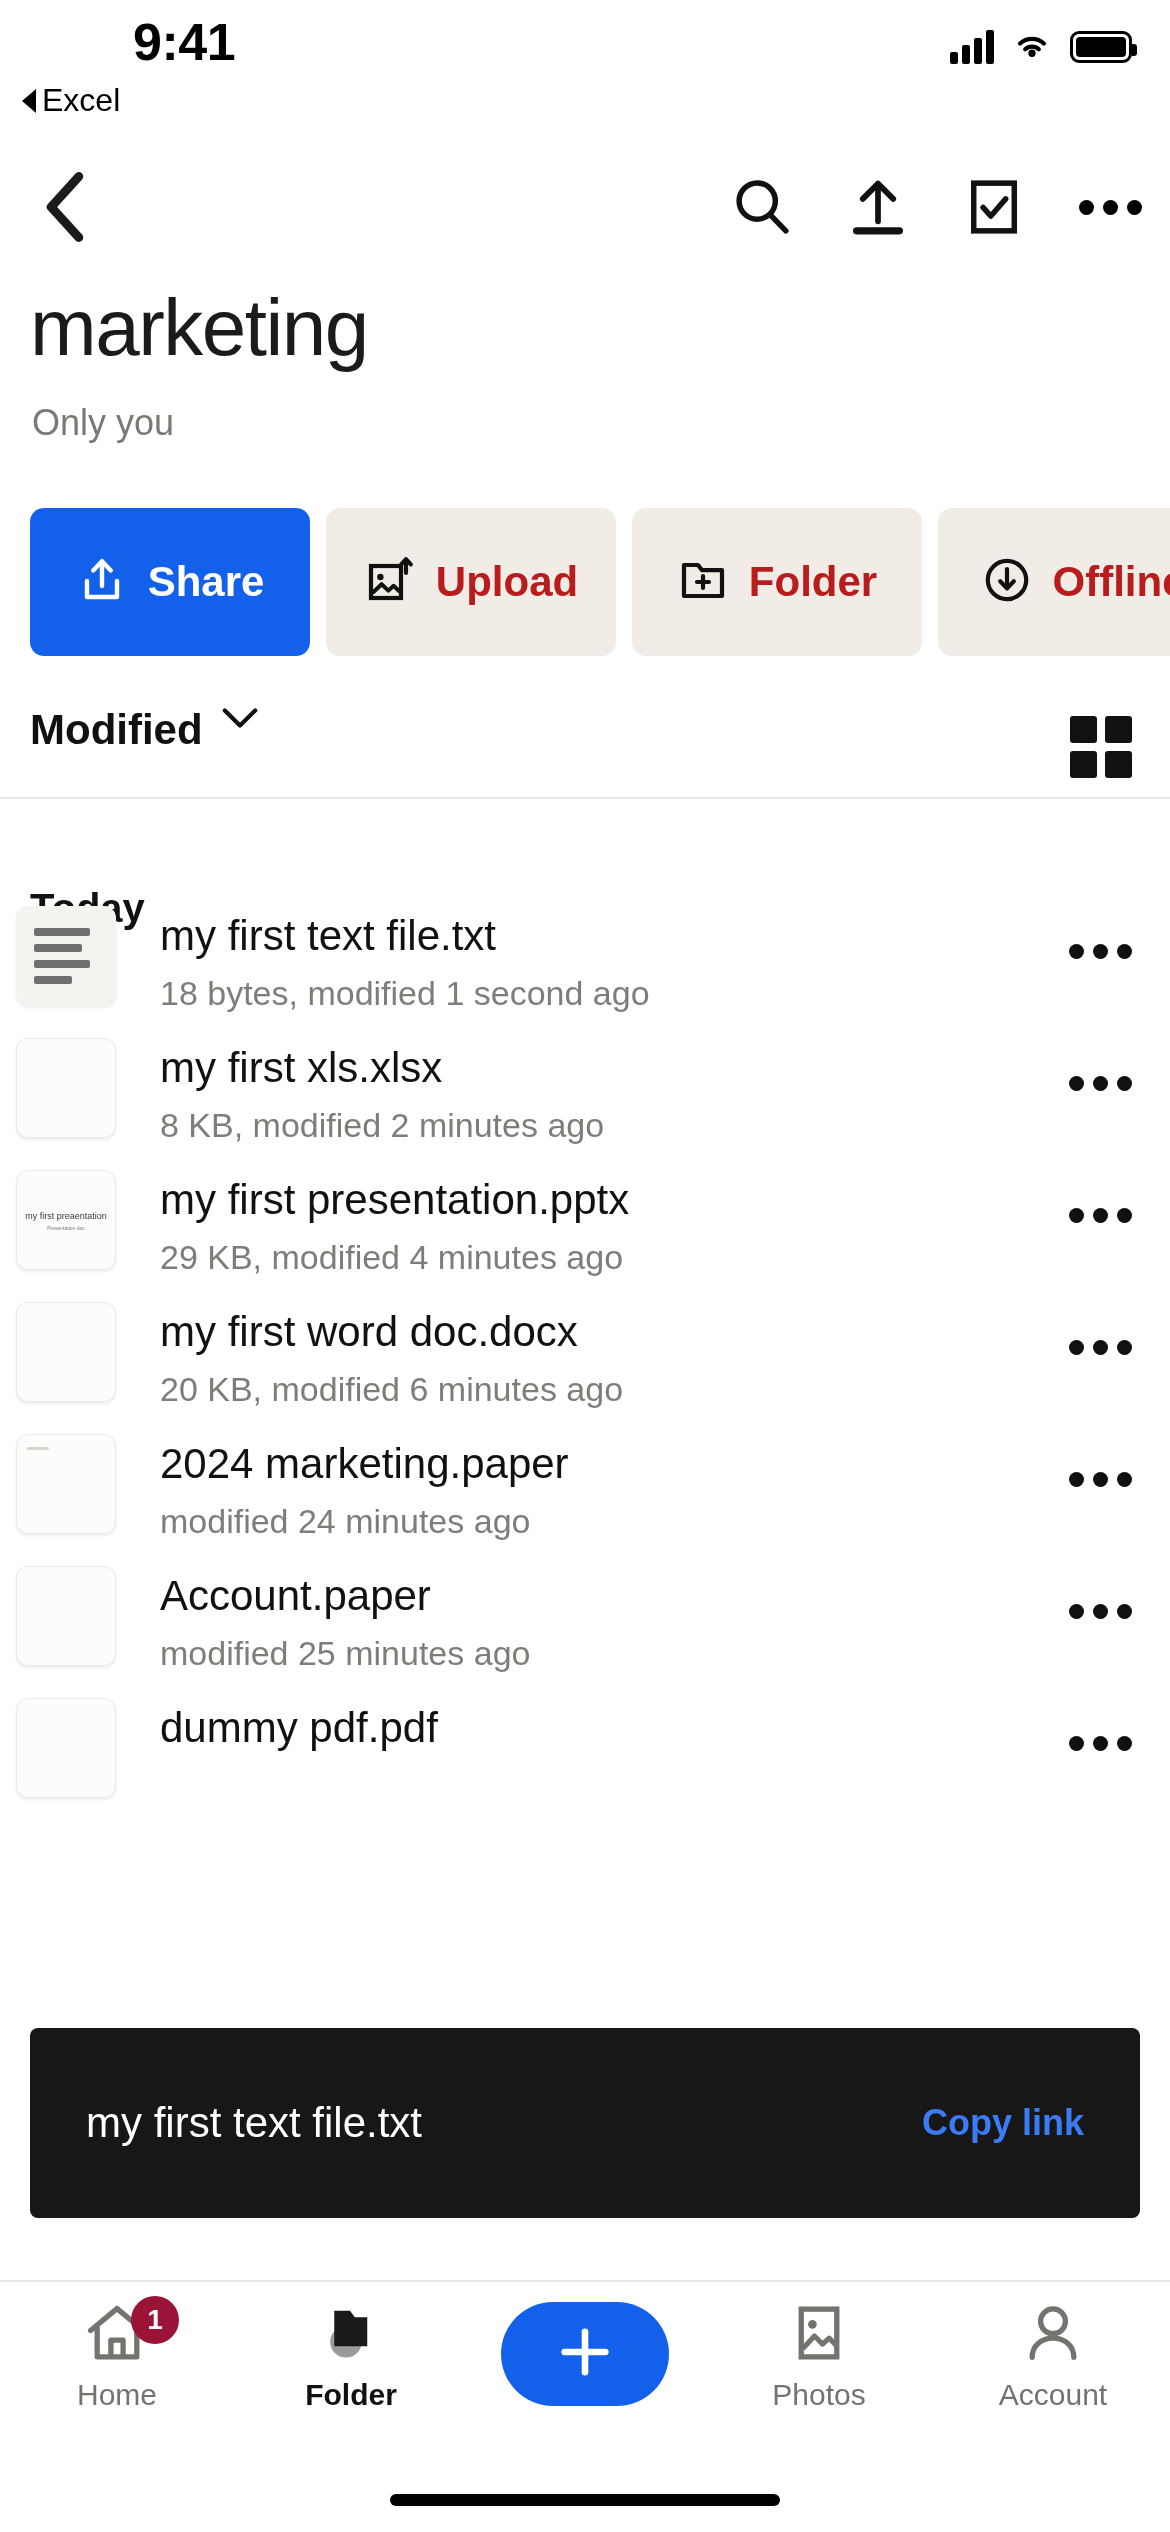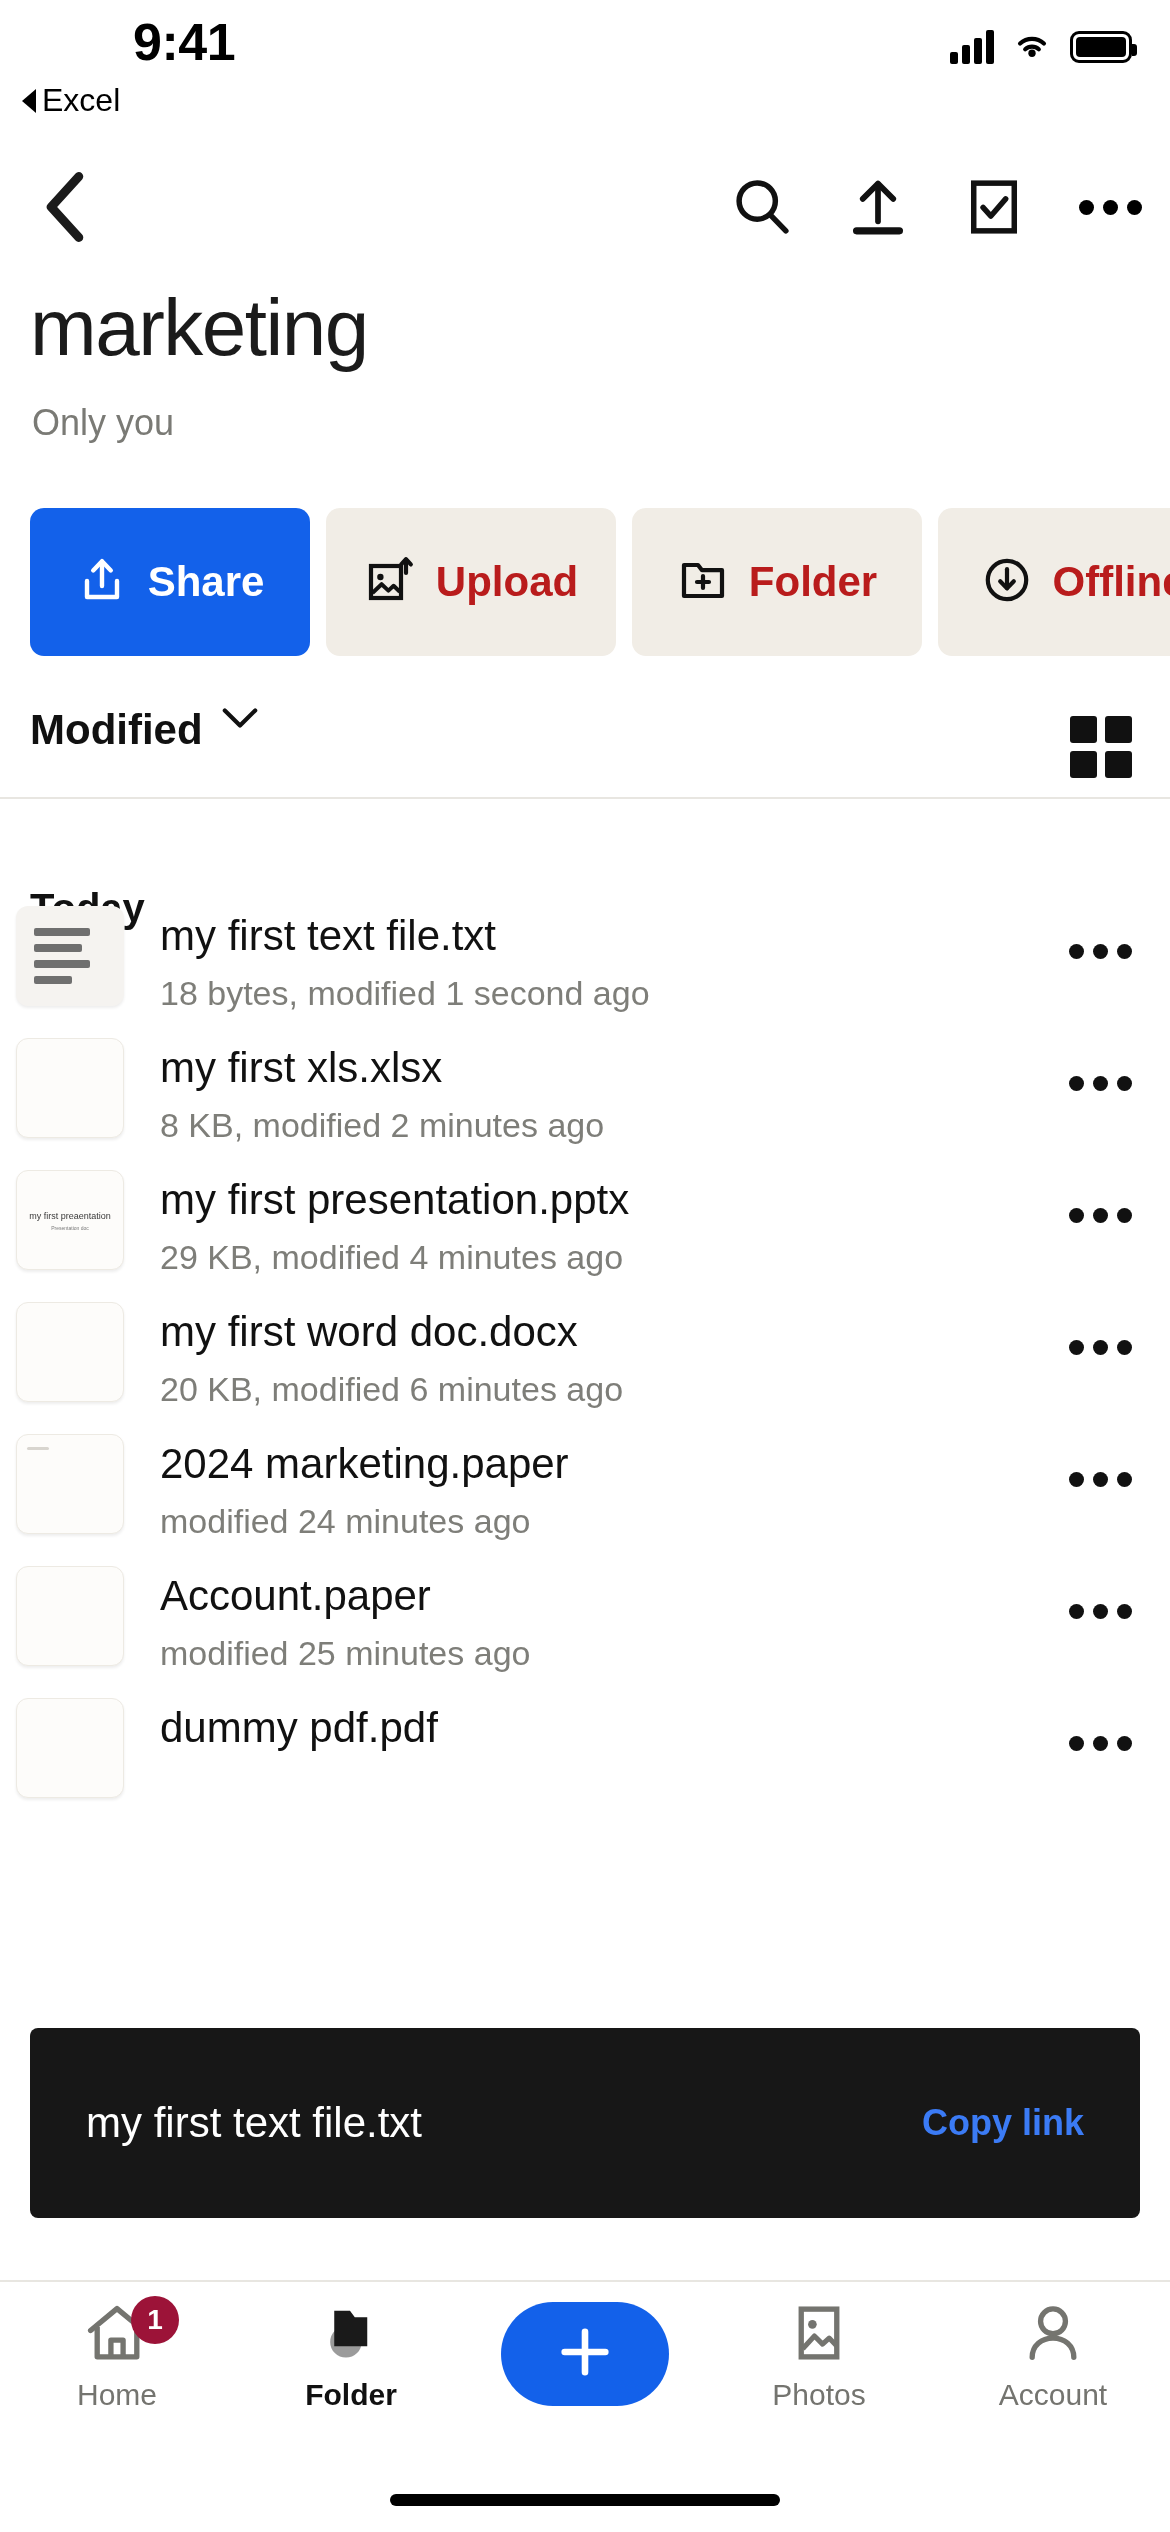--- a/index.html
+++ b/index.html
@@ -114,21 +114,21 @@
   }
 
   
   .list { position:absolute; left:0; top:906px; width:1170px; }
   .row {
     position:relative; height:116px; margin-bottom:0;
     display:flex; align-items:center; cursor:pointer;
   }
   .row-wrap { height:116px; }
   .thumb {
-    position:absolute; left:16px; top:0; width:108px; height:100px;
+    position:absolute; left:16px; top:0; width:100px; height:100px;
     border-radius:12px; background:#fdfcfa; border:1.5px solid #edeae3;
     box-shadow:0 2px 3px rgba(0,0,0,.07);
     overflow:hidden;
   }
   .thumb.txt {
     background:#f5f3f0; display:flex; flex-direction:column;
     justify-content:center; align-items:flex-start; padding-left:18px; gap:8px;
     border:none;
   }
   .thumb.txt i { display:block; height:8px; background:#6f6f6f; border-radius:2px; }

